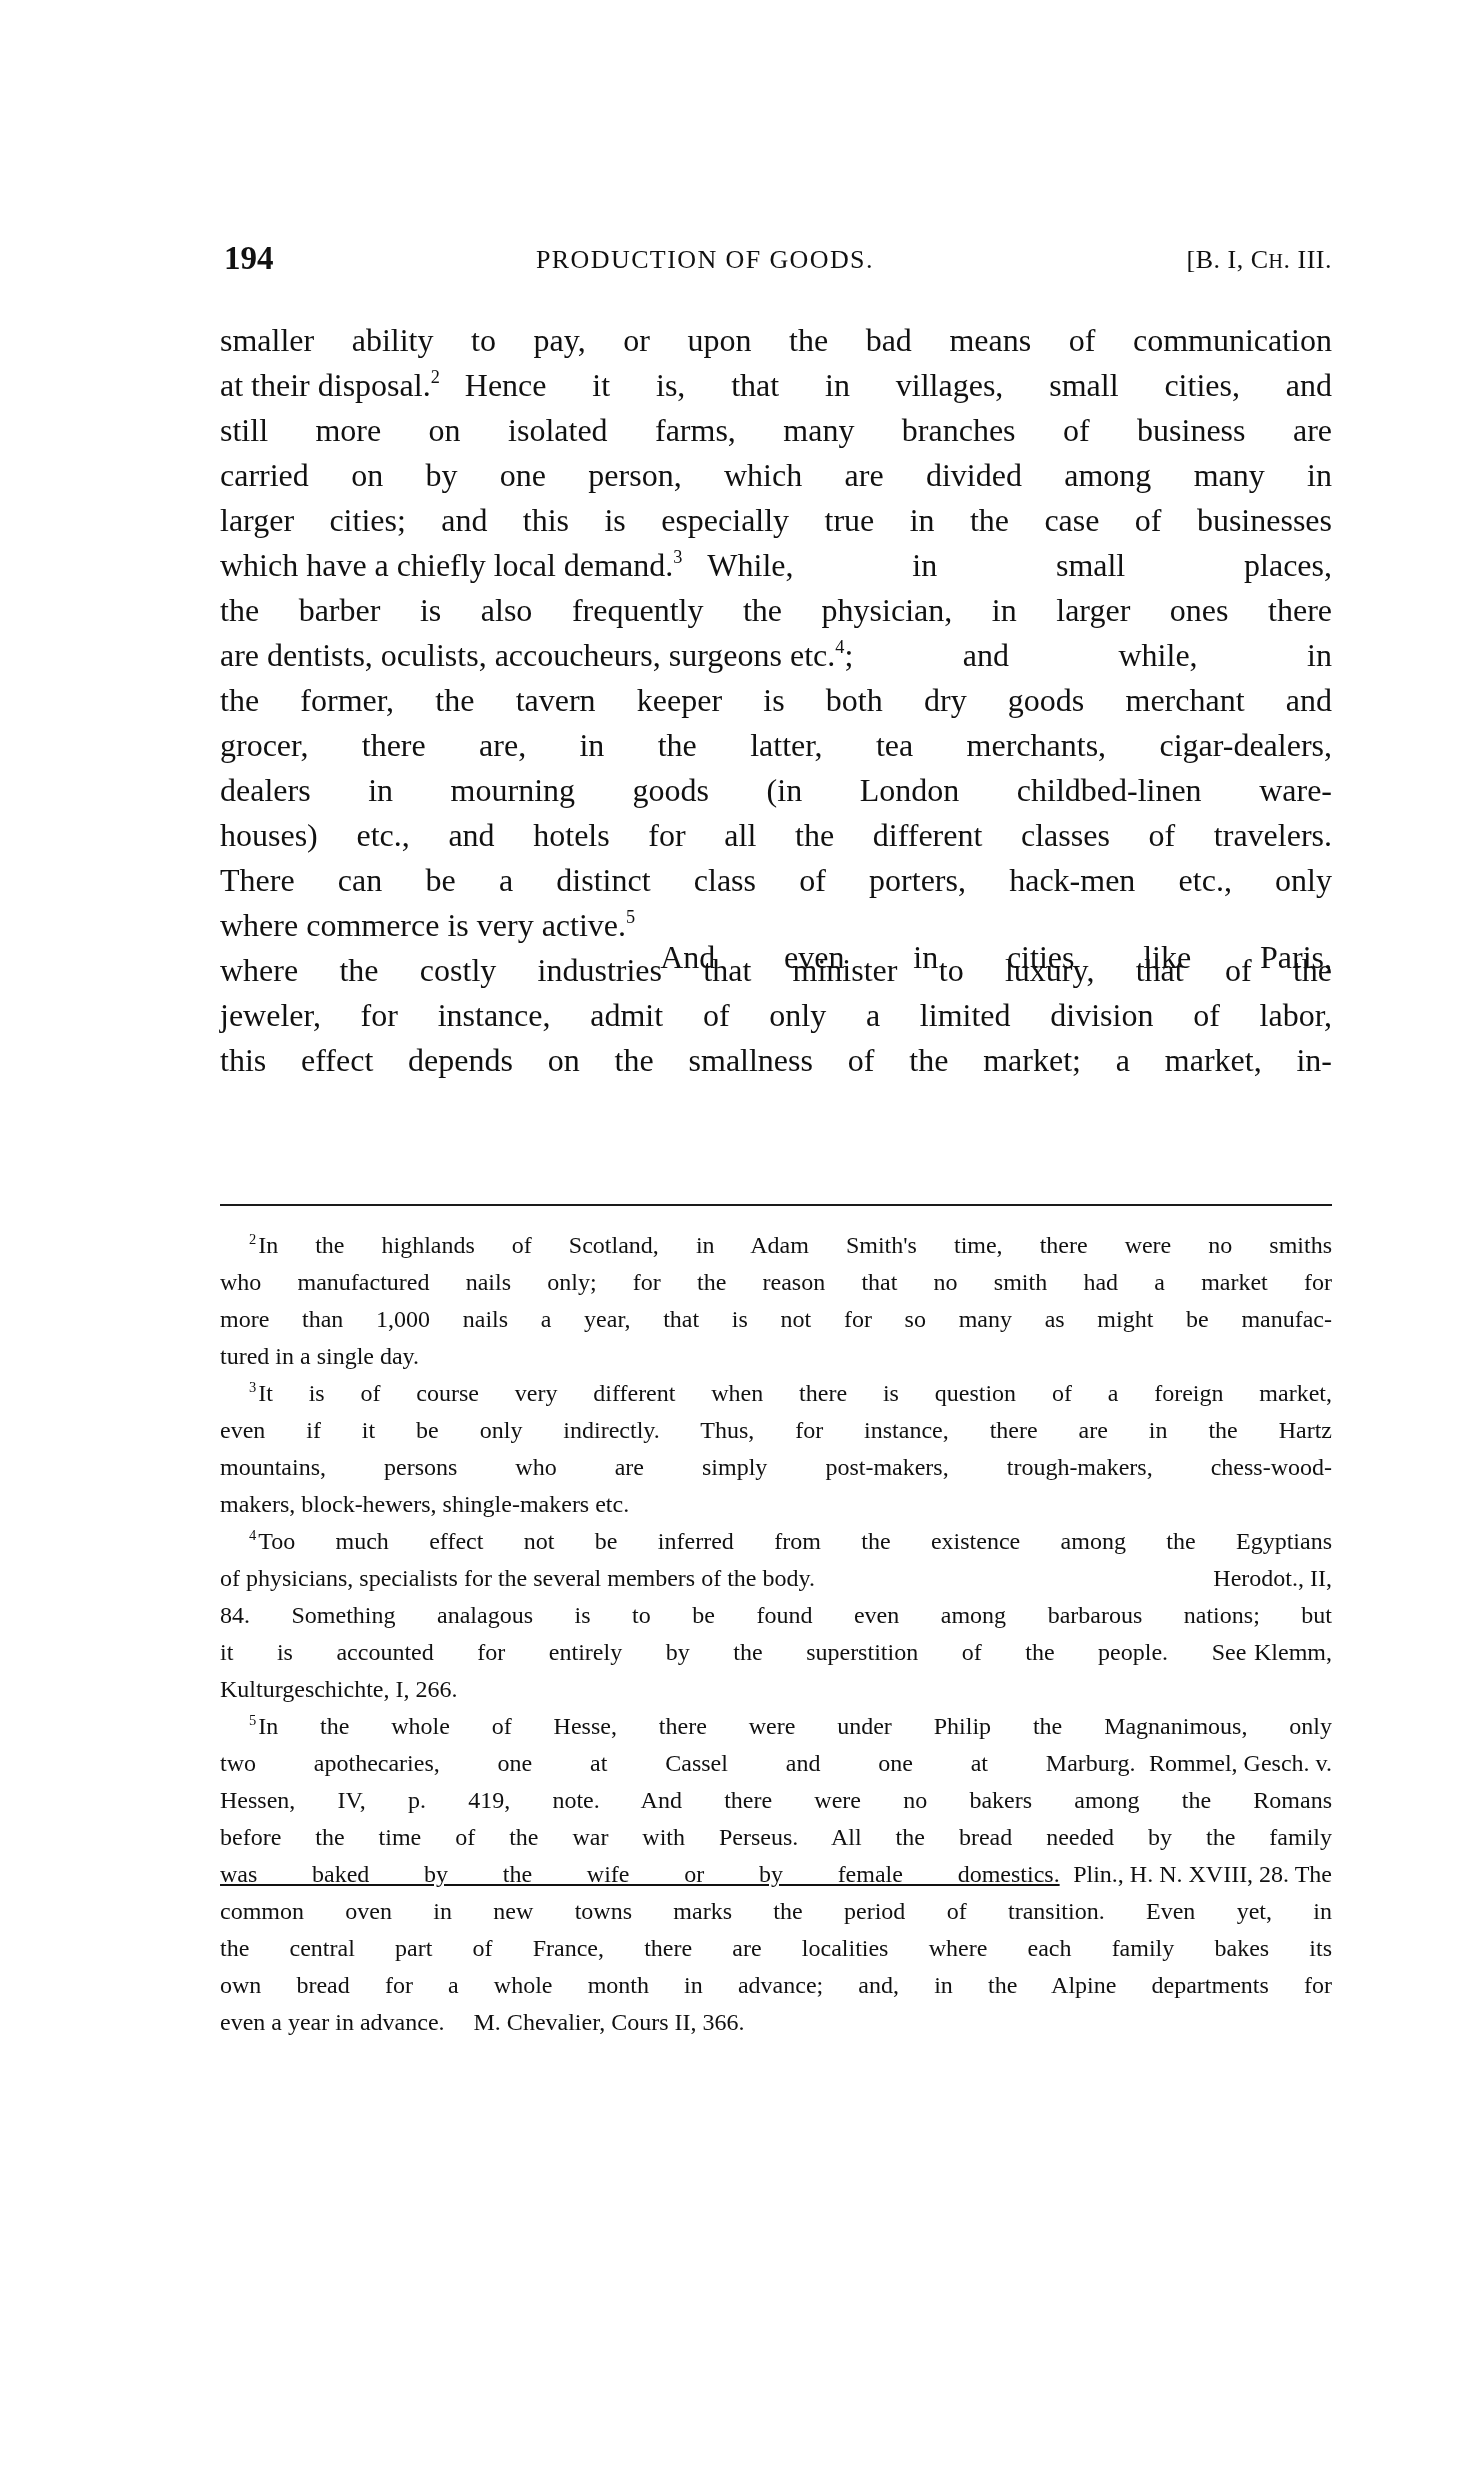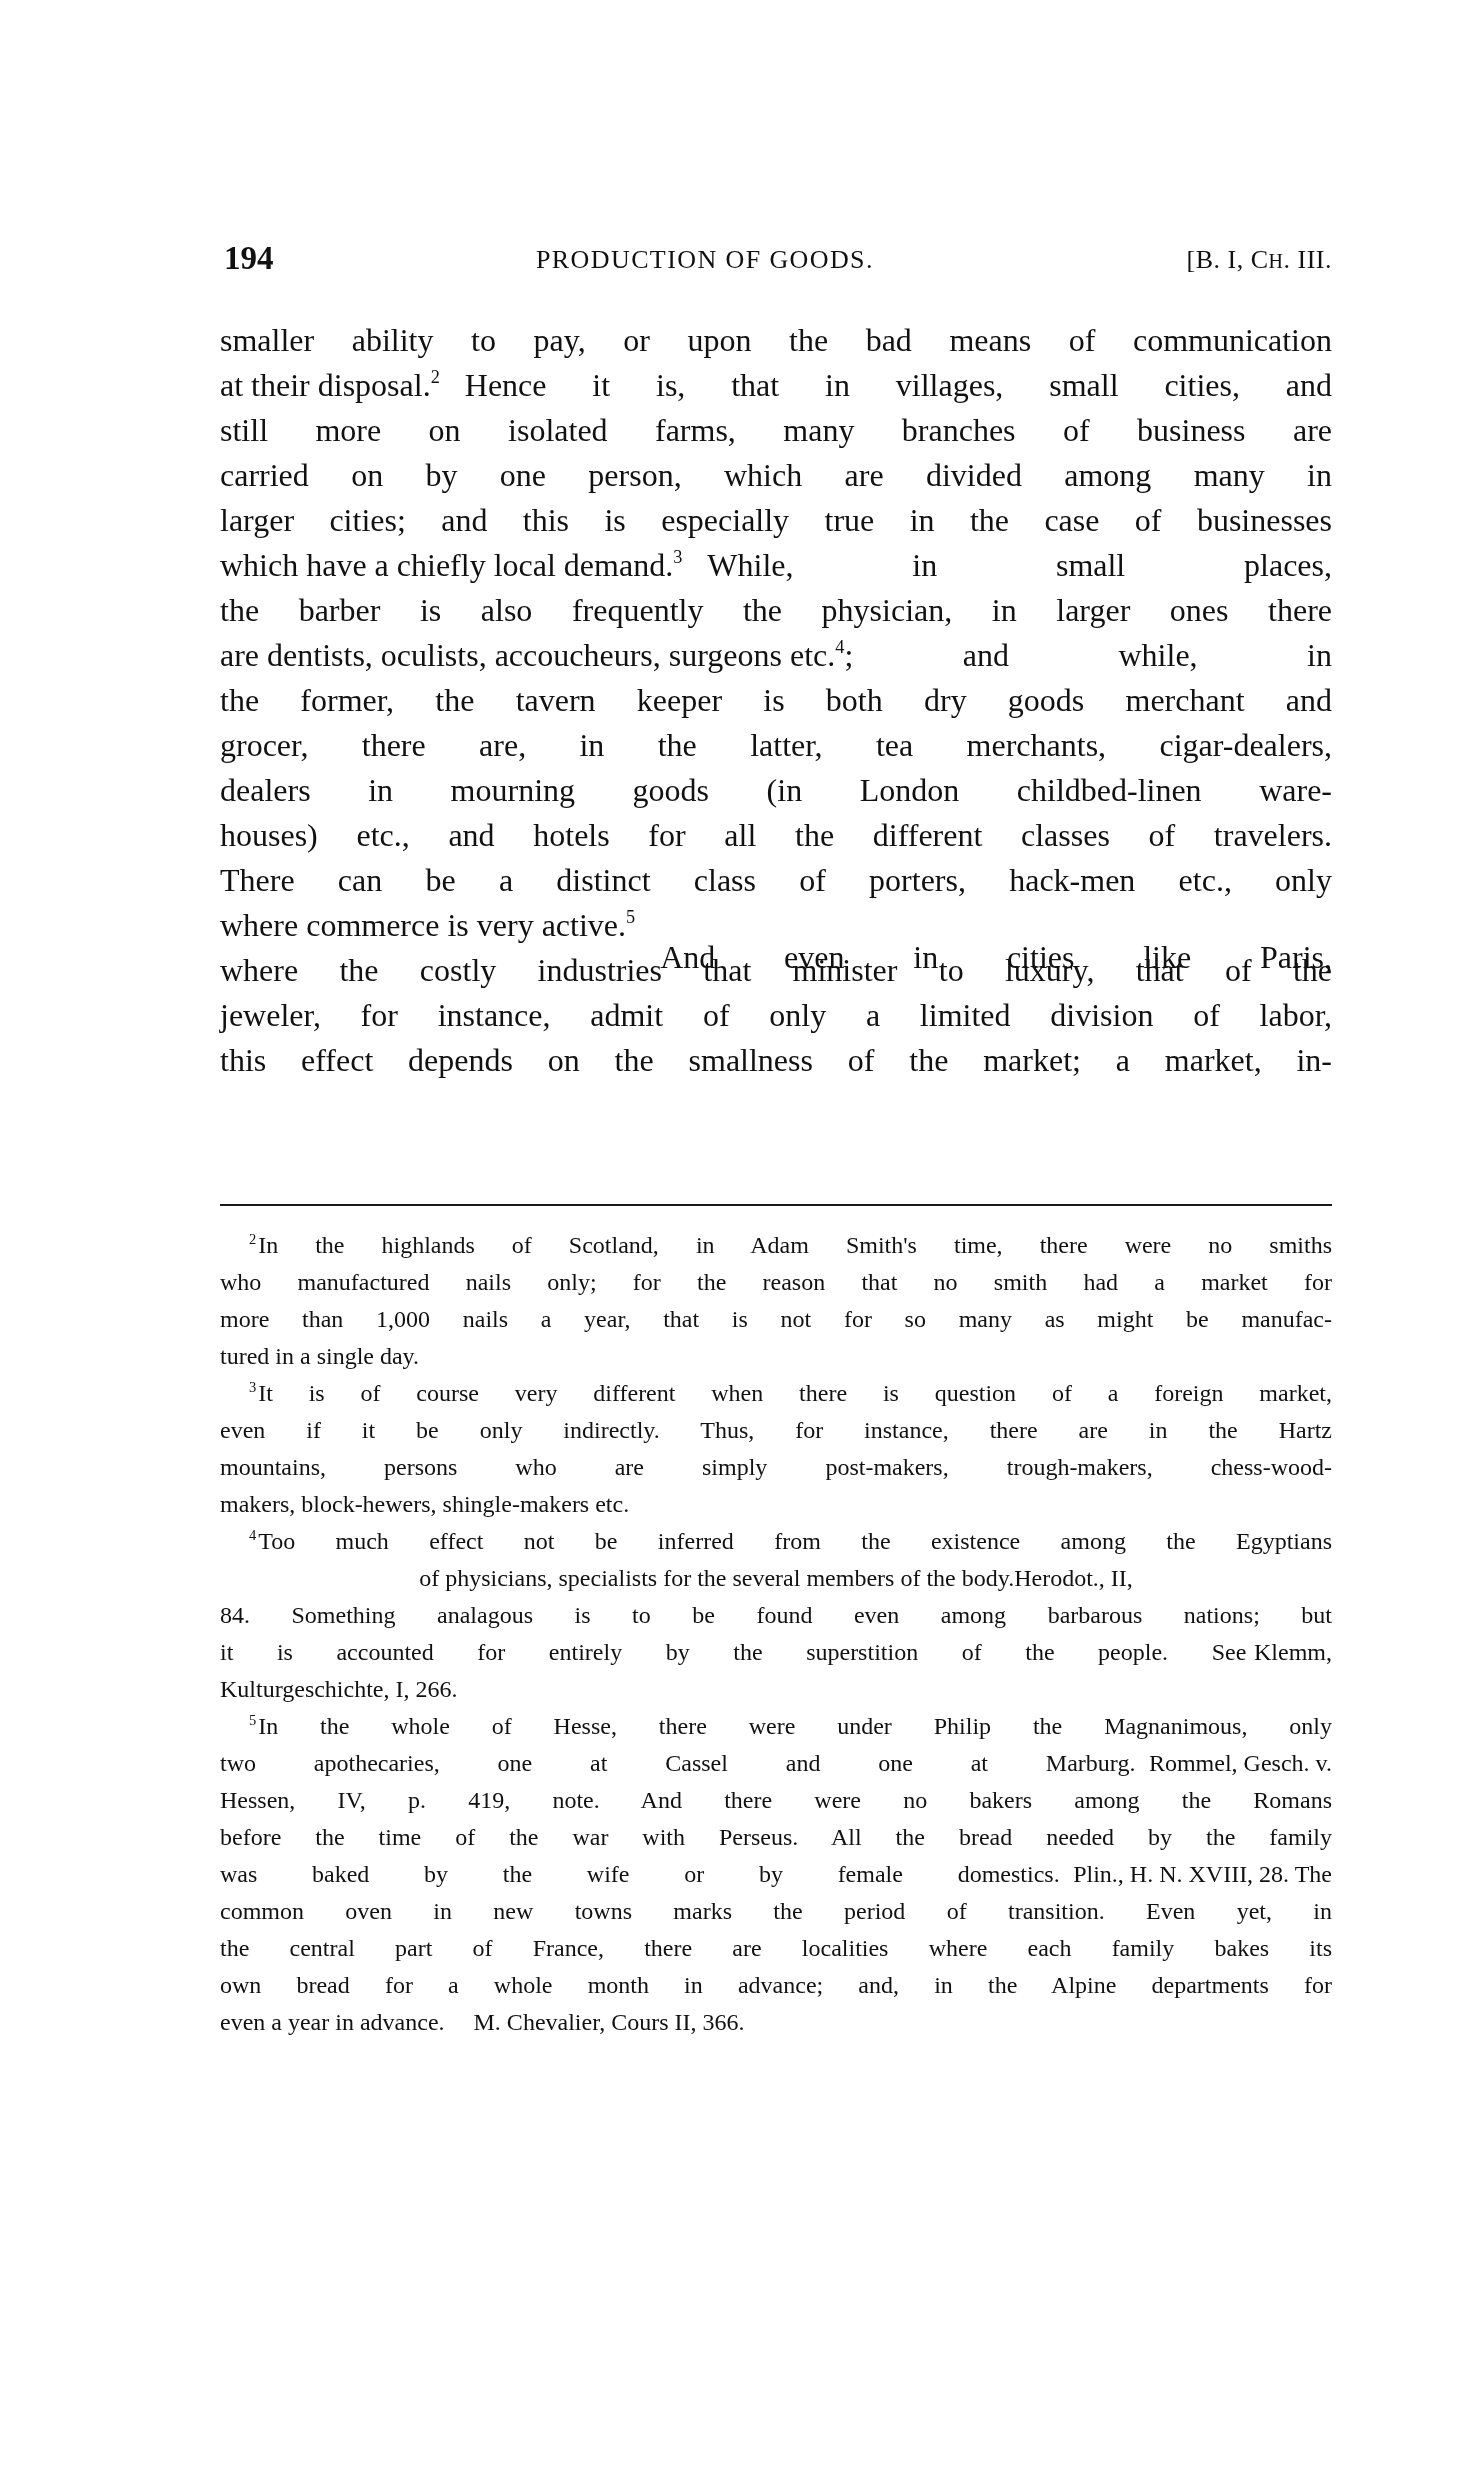--- a/index.html
+++ b/index.html
@@ -110,21 +110,21 @@
   .fn-mark {
     font-size: 14.5px;
     vertical-align: 8.7px;
     line-height: 0;
     margin-right: 1.9px;
   }
   .it {
   }
   .flex-line {
     display: flex;
-    justify-content: center;
+    justify-content: space-between;
     white-space: nowrap;
   }
 </style>
 </head>
 <body>
 
 <div class="page">
 
   <div class="running-head">
     <span class="page-number">194</span>
@@ -198,21 +198,21 @@
 
     <div>
       <span class="fn-line indent"><span class="fn-mark">5</span><span>In the whole of Hesse, there were under Philip the Magnanimous, only</span></span>
       <span class="fn-line flex-line">
         <span style="flex:1; text-align:justify; text-align-last:justify; padding-right:13.5px;">two apothecaries, one at Cassel and one at Marburg.</span>
         <span><span class="it">Rommel</span><span>, Gesch. v.</span></span>
       </span>
       <span class="fn-line">Hessen, IV, p. 419, note. And there were no bakers among the Romans</span>
       <span class="fn-line">before the time of the war with Perseus. All the bread needed by the family</span>
       <span class="fn-line flex-line">
-        <span style="flex:1; text-align:justify; text-align-last:justify; padding-right:13.5px;">was baked by the wife or by female domestics.</span>
+        <span style="flex:1; text-align:justify; text-align-last:justify; padding-right:13.5px;text-decoration:underline;">was baked by the wife or by female domestics.</span>
         <span><span class="it">Plin.</span><span>, H. N. XVIII, 28. The</span></span>
       </span>
       <span class="fn-line">common oven in new towns marks the period of transition. Even yet, in</span>
       <span class="fn-line">the central part of France, there are localities where each family bakes its</span>
       <span class="fn-line">own bread for a whole month in advance; and, in the Alpine departments for</span>
       <span class="fn-line end"><span>even a year in advance.</span><span style="display:inline-block; width:29px;"></span><span class="it">M. Chevalier</span><span>, Cours II, 366.</span></span>
     </div>
   </div>
 
 </div>

